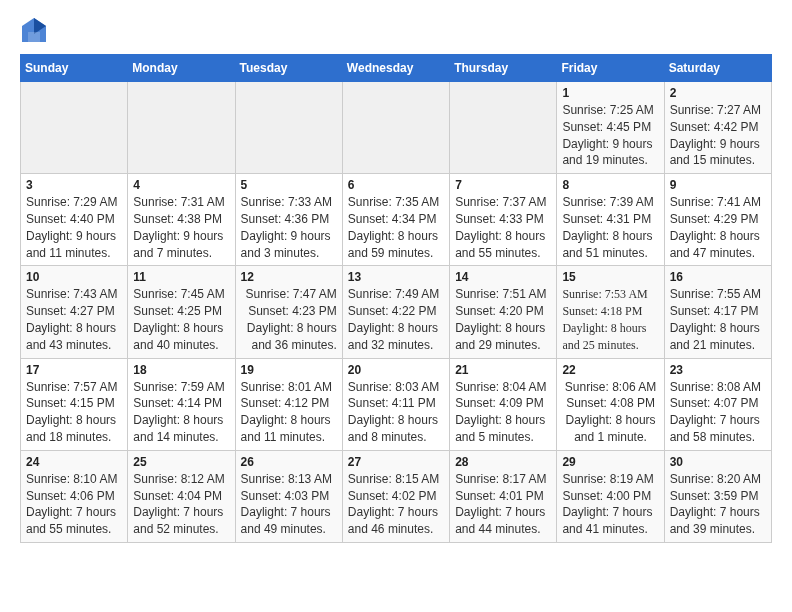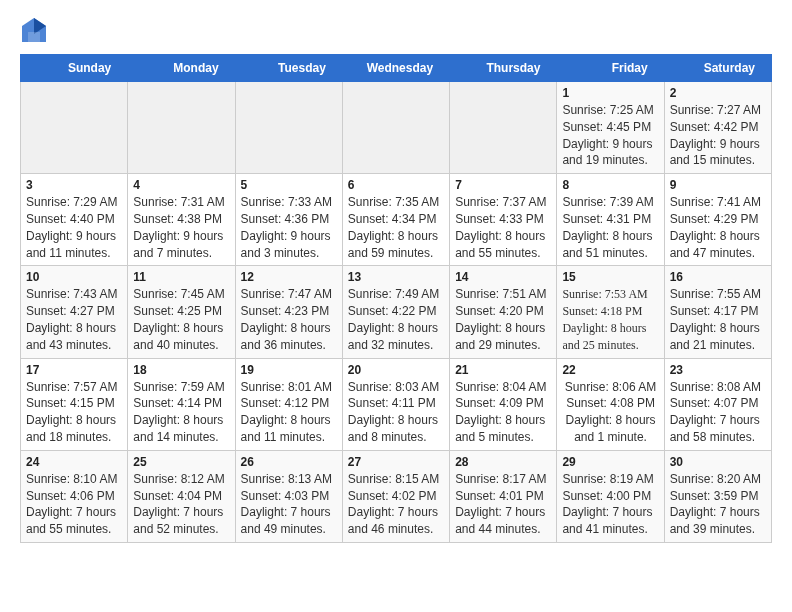--- a/index.html
+++ b/index.html
@@ -12,24 +12,24 @@
     .logo-text span.blue { color: #2e6fce; }
     .logo-icon { width: 28px; height: 28px; }
     .title-block { text-align: right; }
     .month-title { font-size: 36px; font-weight: bold; color: #222; }
     .location { font-size: 16px; color: #444; }
 
     .calendar { width: 100%; border-collapse: collapse; }
     .calendar thead tr th {
       background: #2e6fce;
       color: #fff;
-      padding: 6px 16px;
+      padding: 6px 4px;
       font-size: 12px;
       border: 1px solid #2e6fce;
-      text-align: right;
+      text-align: left;
     }
     .calendar tbody tr td {
       border: 1px solid #ccc;
       vertical-align: top;
       padding: 4px 5px;
       width: calc(100% / 7);
       min-height: 80px;
       height: 80px;
       font-size: 10.5px;
       color: #222;
@@ -158,21 +158,21 @@
           </td>
           <td>
             <div class="cell-day">11</div>
             <div class="cell-info" style="white-space: pre-line;">Sunrise: 7:45 AM
 Sunset: 4:25 PM
 Daylight: 8 hours
 and 40 minutes.</div>
           </td>
           <td>
             <div class="cell-day">12</div>
-            <div class="cell-info" style="white-space: pre-line;">Sunrise: 7:47 AM
+            <div class="cell-info" style="white-space: pre-line; text-align: right;">Sunrise: 7:47 AM
 Sunset: 4:23 PM
 Daylight: 8 hours
 and 36 minutes.</div>
           </td>
           <td>
             <div class="cell-day">13</div>
             <div class="cell-info" style="white-space: pre-line;">Sunrise: 7:49 AM
 Sunset: 4:22 PM
 Daylight: 8 hours
 and 32 minutes.</div>

